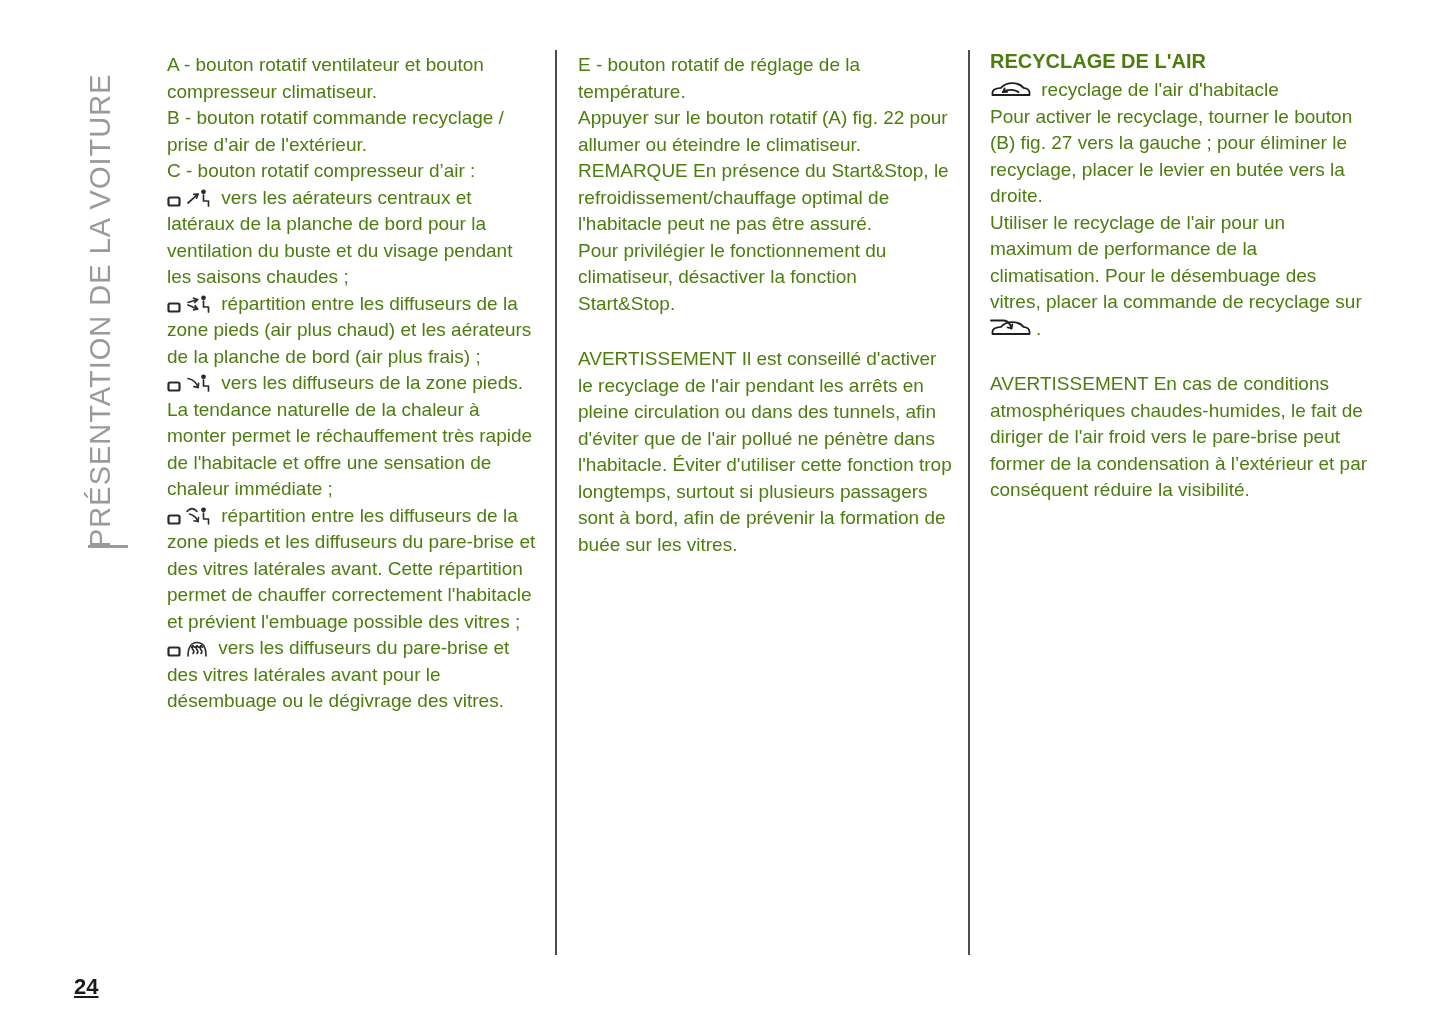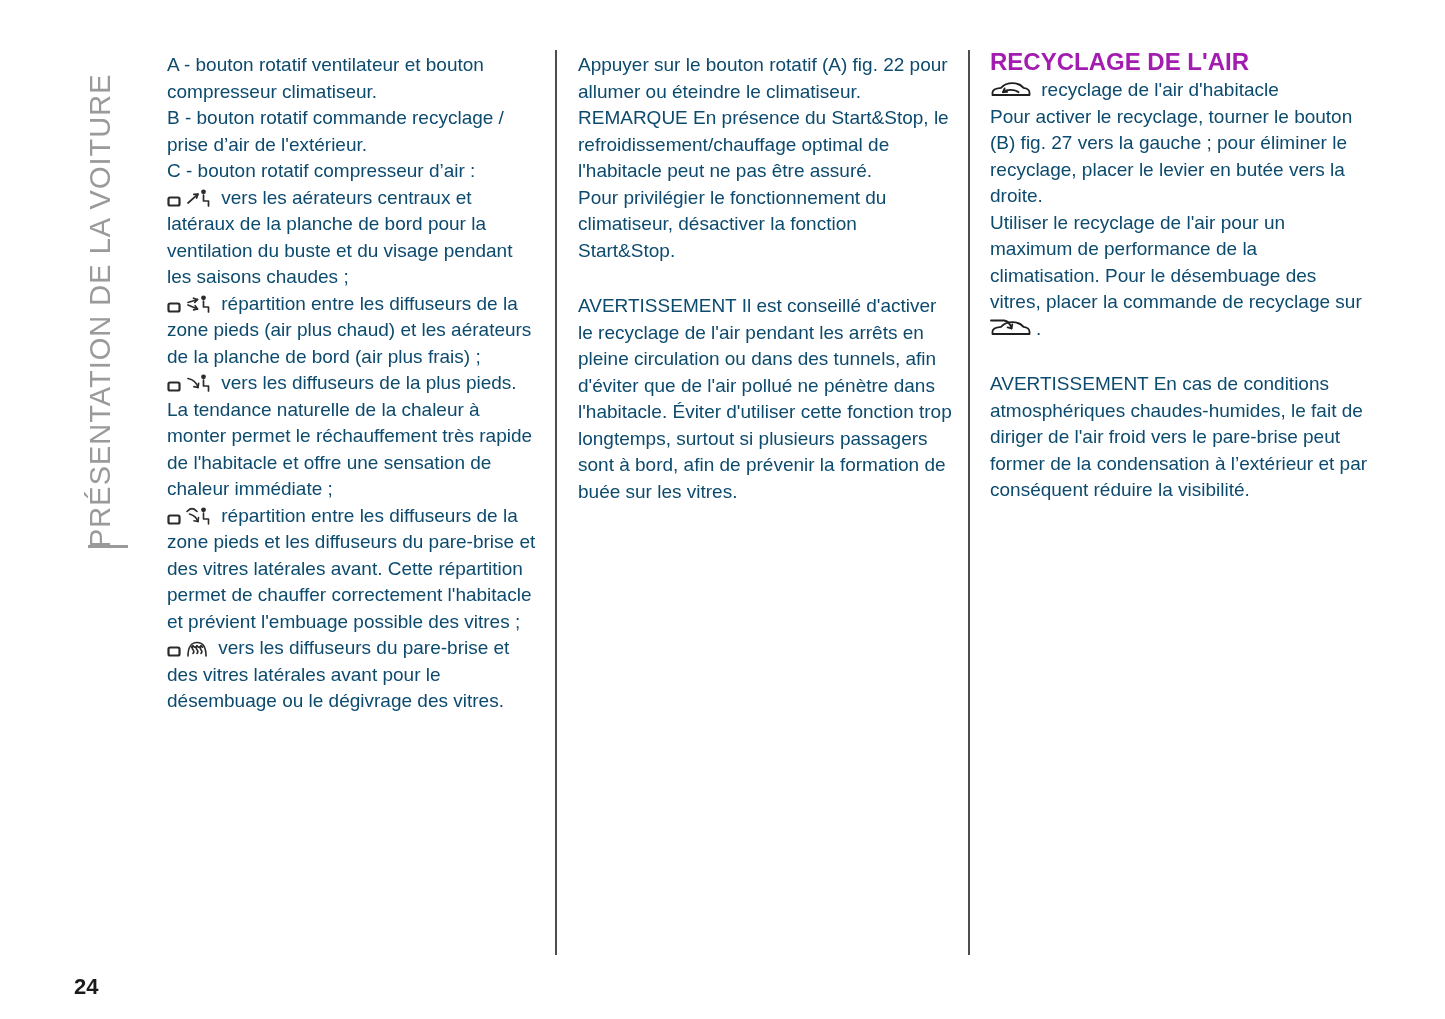--- a/index.html
+++ b/index.html
@@ -16,27 +16,27 @@
   .sidebar-rule{
     position:absolute;left:88px;top:545px;width:40px;height:3px;background:#9a9a9c;
   }
   .vrule{position:absolute;top:50px;height:905px;width:1.5px;background:#4d4d4d;}
   .vrule-1{left:555px;}
   .vrule-2{left:968px;}
   .col{position:absolute;top:52px;}
   .col-1{left:167px;width:372px;}
   .col-2{left:578px;width:374px;}
   .col-3{left:990px;top:48px;width:378px;}
-  .para{margin:0;font-size:19px;line-height:26.5px;color:#0c4a6e;}
-  .col-heading{margin:0 0 2px 0;font-size:24px;line-height:27px;font-weight:bold;color:#a21caf;}
+  .para{margin:0;font-size:19px;line-height:26.5px;color:#4d7c0f;}
+  .col-heading{margin:0 0 2px 0;font-size:20px;line-height:27px;font-weight:bold;color:#4d7c0f;}
   .gap{height:29px;}
   .inline-icon{display:inline-block;vertical-align:-4px;margin-right:4px;line-height:0;}
   .inline-icon svg{display:inline-block;}
   .page-number{
-    position:absolute;left:74px;top:974px;font-size:22px;font-weight:bold;color:#1a1a1a;
+    position:absolute;left:74px;top:974px;font-size:22px;font-weight:bold;color:#1a1a1a;text-decoration:underline;
   }
 </style>
 </head>
 <body>
 
 <div class="page">
   <div class="sidebar-title">PRÉSENTATION DE LA VOITURE</div>
   <div class="sidebar-rule"></div>
 
   <div class="vrule vrule-1"></div>
@@ -70,21 +70,21 @@
           </svg></span><span> répartition entre les diffuseurs de la zone pieds (air plus chaud) et les aérateurs de la planche de bord (air plus frais) ;</span></p>
       <p class="para"><span class="inline-icon"><svg width="14" height="13" viewBox="0 0 14 13">
             <rect x="1.5" y="2.5" width="11" height="8" rx="1.5" fill="none" stroke="#2b2b2b" stroke-width="2.2"></rect>
           </svg></span><span class="inline-icon"><svg width="27" height="21" viewBox="0 0 27 21">
             <g fill="none" stroke="#2b2b2b" stroke-width="1.7" stroke-linecap="round" stroke-linejoin="round">
               <path d="M3 6.5 C8 7.5 11.5 10.5 13 15.5"></path>
               <path d="M8.9 14.6 L13 15.5 L13.6 11.3"></path>
               <path d="M18.5 8 L18.5 14 L23.5 14 L23.5 19"></path>
             </g>
             <circle cx="18.5" cy="4.8" r="2.4" fill="#2b2b2b"></circle>
-          </svg></span><span> vers les diffuseurs de la plus pieds. La tendance naturelle de la chaleur à monter permet le réchauffement très rapide de l'habitacle et offre une sensation de chaleur immédiate ;</span></p>
+          </svg></span><span> vers les diffuseurs de la zone pieds. La tendance naturelle de la chaleur à monter permet le réchauffement très rapide de l'habitacle et offre une sensation de chaleur immédiate ;</span></p>
       <p class="para"><span class="inline-icon"><svg width="14" height="13" viewBox="0 0 14 13">
             <rect x="1.5" y="2.5" width="11" height="8" rx="1.5" fill="none" stroke="#2b2b2b" stroke-width="2.2"></rect>
           </svg></span><span class="inline-icon"><svg width="27" height="21" viewBox="0 0 27 21">
             <g fill="none" stroke="#2b2b2b" stroke-width="1.6" stroke-linecap="round" stroke-linejoin="round">
               <path d="M2 6.5 Q7 0.8 12 6.5"></path>
               <path d="M4.5 9 C8.5 10 11.5 12.5 13 16.5"></path>
               <path d="M9 15.8 L13 16.5 L13.5 12.5"></path>
               <path d="M18.5 8 L18.5 14 L23.5 14 L23.5 19"></path>
             </g>
             <circle cx="18.5" cy="4.8" r="2.4" fill="#2b2b2b"></circle>
@@ -97,20 +97,21 @@
               <path d="M8 15.5 q1.7 -1.9 0 -3.8 q-1.7 -1.9 0 -3.8"></path>
               <path d="M12 15.5 q1.7 -1.9 0 -3.8 q-1.7 -1.9 0 -3.8"></path>
               <path d="M16 15.5 q1.7 -1.9 0 -3.8 q-1.7 -1.9 0 -3.8"></path>
               <path d="M6.6 9.2 L8 7.9 L9.4 9.2"></path>
               <path d="M10.6 9.2 L12 7.9 L13.4 9.2"></path>
               <path d="M14.6 9.2 L16 7.9 L17.4 9.2"></path>
             </g>
           </svg></span><span> vers les diffuseurs du pare-brise et des vitres latérales avant pour le désembuage ou le dégivrage des vitres.</span></p>
     </div>
   <div class="col col-2">
+      <p class="para"><span>E - bouton rotatif de réglage de la température.</span></p>
       <p class="para"><span>Appuyer sur le bouton rotatif (A) fig. 22 pour allumer ou éteindre le climatiseur.</span></p>
       <p class="para"><span>REMARQUE En présence du Start&amp;Stop, le refroidissement/chauffage optimal de l'habitacle peut ne pas être assuré.</span></p>
       <p class="para"><span>Pour privilégier le fonctionnement du climatiseur, désactiver la fonction Start&amp;Stop.</span></p>
       <div class="gap"></div>
       <p class="para"><span>AVERTISSEMENT Il est conseillé d'activer le recyclage de l'air pendant les arrêts en pleine circulation ou dans des tunnels, afin d'éviter que de l'air pollué ne pénètre dans l'habitacle. Éviter d'utiliser cette fonction trop longtemps, surtout si plusieurs passagers sont à bord, afin de prévenir la formation de buée sur les vitres.</span></p>
     </div>
   <div class="col col-3">
       <h2 class="col-heading"><span>RECYCLAGE DE L'AIR</span></h2>
       <p class="para"><span class="inline-icon"><svg width="42" height="21" viewBox="0 0 42 21">
             <g fill="none" stroke="#1f1f1f" stroke-width="1.8" stroke-linecap="round" stroke-linejoin="round">

